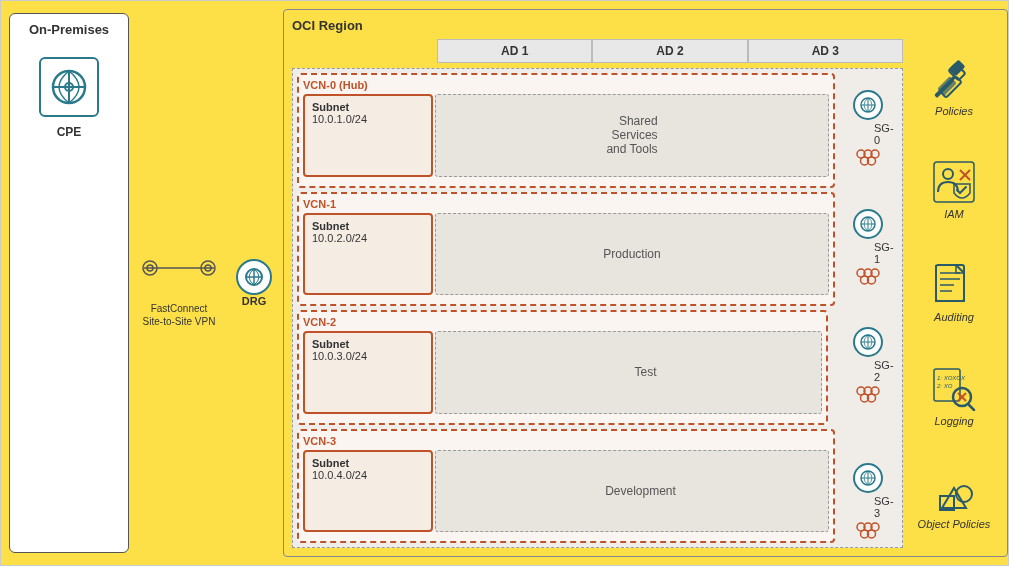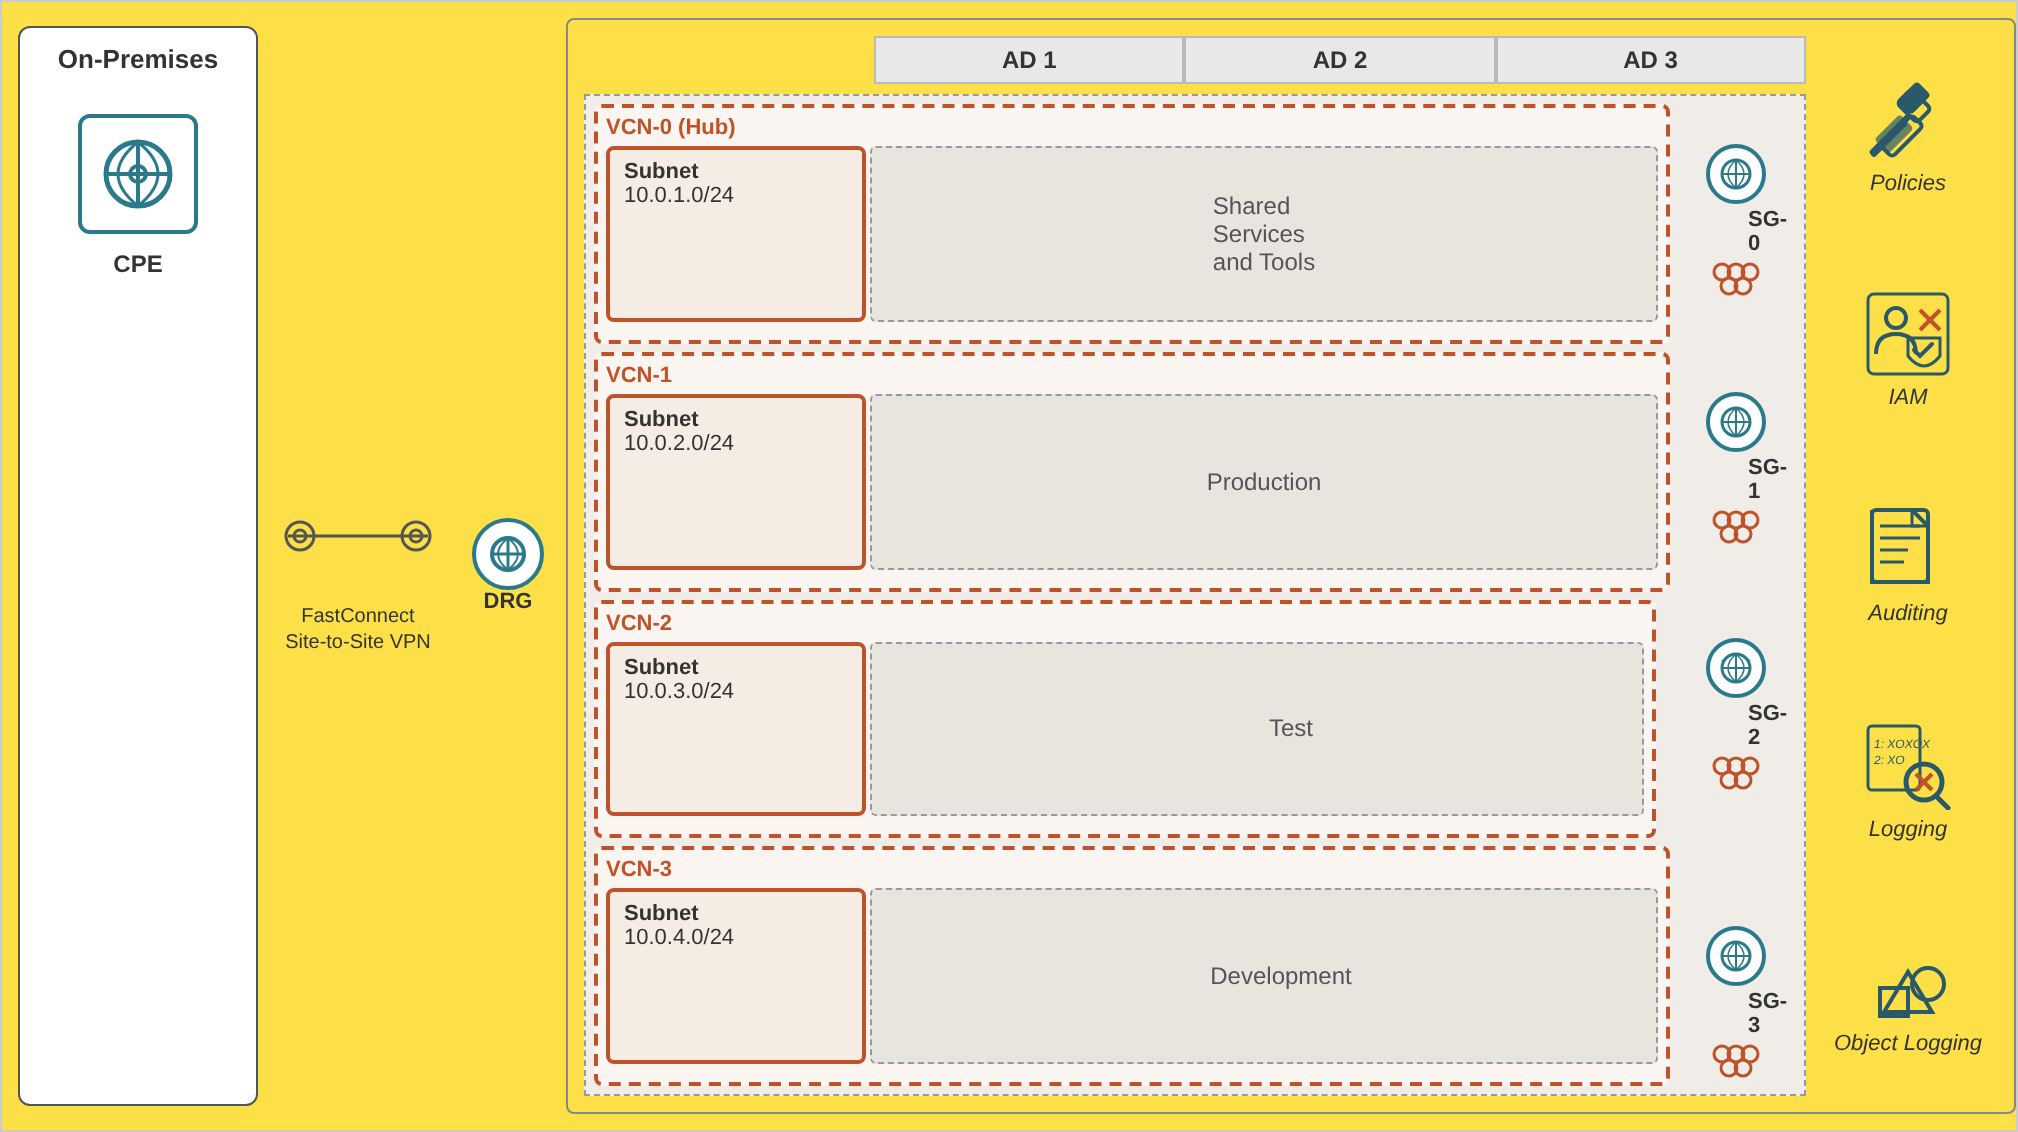--- a/index.html
+++ b/index.html
@@ -161,31 +161,31 @@
       font-size: 11px;
       color: #333;
     }
 
     .vcn-content-cell {
       background: #e8e4de;
       border: 1px solid #ccc;
       display: flex;
       align-items: center;
       justify-content: center;
-      text-align: left;
+      text-align: right;
       font-size: 12px;
       color: #555;
       grid-column: 2 / 4;
       min-height: 50px;
     }
 
     .sg-label {
       font-size: 11px;
       color: #333;
-      font-weight: bold;
+      font-weight: normal;
       margin-left: 36px;
     }
 
     
     .services-column {
       width: 90px;
       display: flex;
       flex-direction: column;
       align-items: center;
       justify-content: space-around;
@@ -297,20 +297,21 @@
         <circle cx="11" cy="11" r="8" fill="none" stroke="#2a7a8c" stroke-width="2"></circle>
         <line x1="11" y1="3" x2="11" y2="19" stroke="#2a7a8c" stroke-width="1.5"></line>
         <line x1="3" y1="11" x2="19" y2="11" stroke="#2a7a8c" stroke-width="1.5"></line>
         <path d="M11 3 Q16 7 16 11 Q16 15 11 19 Q6 15 6 11 Q6 7 11 3Z" fill="none" stroke="#2a7a8c" stroke-width="1"></path>
       </svg>
     </div>
     <span class="drg-label">DRG</span>
   </div>
 
   <div class="oci-region">
+    <span class="oci-title">OCI Region</span>
 
     <div class="oci-inner">
 
       <div style="flex:1; display:flex; flex-direction:column; gap:3px;">
 
         <div style="display:grid; grid-template-columns:145px 1fr 1fr 1fr; gap:0; margin-bottom:2px;">
           <div></div>
           <div class="ad-header-cell">AD 1</div>
           <div class="ad-header-cell">AD 2</div>
           <div class="ad-header-cell">AD 3</div>
@@ -529,20 +530,20 @@
 
         <div class="service-item">
           <div class="service-icon">
             <svg width="44" height="44" viewBox="0 0 44 44">
 
               <polygon points="10,38 22,18 34,38" fill="none" stroke="#2a5a6a" stroke-width="2"></polygon>
               <circle cx="32" cy="24" r="8" fill="none" stroke="#2a5a6a" stroke-width="2"></circle>
               <rect x="8" y="26" width="14" height="14" fill="none" stroke="#2a5a6a" stroke-width="2"></rect>
             </svg>
           </div>
-          <span class="service-label">Object Logging</span>
+          <span class="service-label">Object Policies</span>
         </div>
 
       </div>
     </div>
   </div>
 
 </div>
 
 </body></html>

